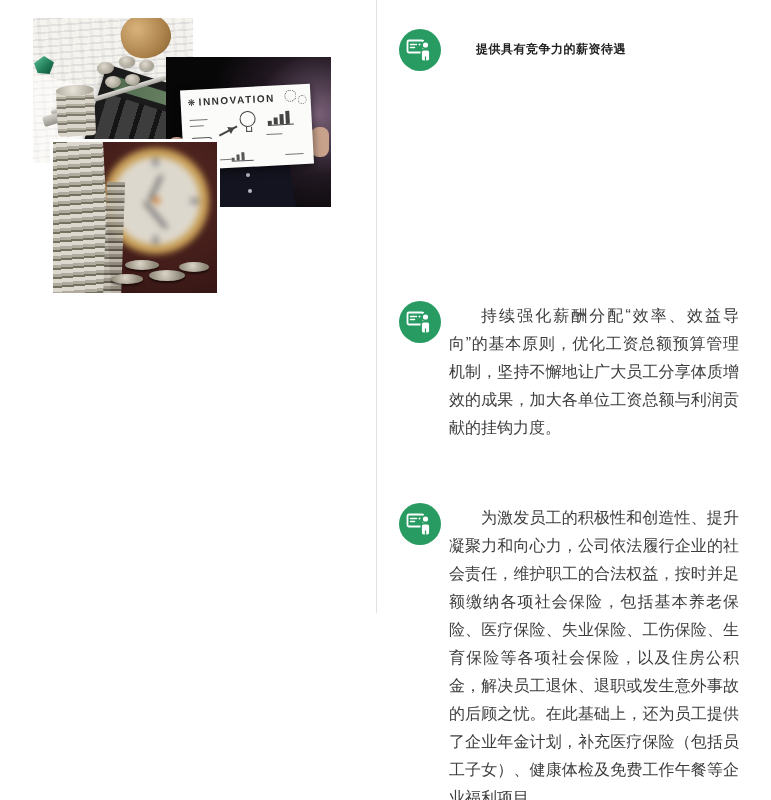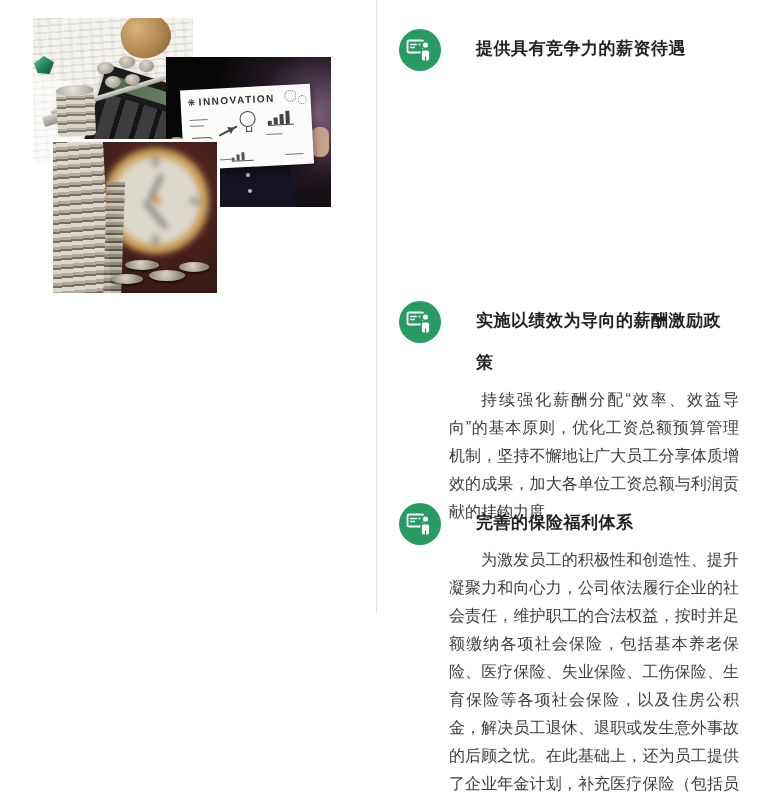--- a/index.html
+++ b/index.html
@@ -89,21 +89,21 @@
 
   
   .divider{position:absolute;left:376px;top:0;width:1px;height:613px;background:#e2e2e2;}
 
   
   .section{position:absolute;left:390px;width:356px;}
   .sec-1{top:28px;}
   .sec-2{top:300px;}
   .sec-3{top:502px;}
   .sec-icon{position:absolute;left:9px;top:1px;width:42px;height:42px;}
-  .sec-title{margin:0 12px 0 86px;font-size:17px;font-weight:bold;color:#222222;line-height:42px;letter-spacing:.5px;}
+  .sec-title{margin:0 12px 0 86px;font-size:12px;font-weight:bold;color:#222222;line-height:42px;letter-spacing:.5px;}
   .sec-body{margin:2px 3px 0 59px;width:290px;font-size:16px;line-height:28px;color:#3d3d3d;
     text-align:justify;text-indent:2em;letter-spacing:0;}
 </style>
 </head>
 <body>
 
 <div class="page">
 
   <div class="collage">
 
@@ -196,31 +196,29 @@
   <div class="section sec-2">
     <svg class="sec-icon" viewBox="0 0 42 42">
       <circle cx="21" cy="21" r="21" fill="#279b62"></circle>
       <rect x="8.5" y="11.5" width="16" height="12" rx="1.5" fill="none" stroke="#ffffff" stroke-width="1.8"></rect>
       <path d="M11.5 15.5 h6 M11.5 18.5 h4" stroke="#ffffff" stroke-width="1.5" stroke-linecap="round"></path>
       <circle cx="20.5" cy="15.5" r="1" fill="#ffffff"></circle>
       <circle cx="26.5" cy="16" r="3.4" fill="#ffffff" stroke="#279b62" stroke-width="1.6"></circle>
       <rect x="22.2" y="20.8" width="8.6" height="11.4" rx="2.4" fill="#ffffff" stroke="#279b62" stroke-width="1.4"></rect>
       <line x1="26.5" y1="27.5" x2="26.5" y2="32" stroke="#279b62" stroke-width="1.2"></line>
     </svg>
-    <h3 class="sec-title">实施以绩效为导向的薪酬激励政策</h3>
     <p class="sec-body">持续强化薪酬分配“效率、效益导向”的基本原则，优化工资总额预算管理机制，坚持不懈地让广大员工分享体质增效的成果，加大各单位工资总额与利润贡献的挂钩力度。</p>
   </div>
 
   <div class="section sec-3">
     <svg class="sec-icon" viewBox="0 0 42 42">
       <circle cx="21" cy="21" r="21" fill="#279b62"></circle>
       <rect x="8.5" y="11.5" width="16" height="12" rx="1.5" fill="none" stroke="#ffffff" stroke-width="1.8"></rect>
       <path d="M11.5 15.5 h6 M11.5 18.5 h4" stroke="#ffffff" stroke-width="1.5" stroke-linecap="round"></path>
       <circle cx="20.5" cy="15.5" r="1" fill="#ffffff"></circle>
       <circle cx="26.5" cy="16" r="3.4" fill="#ffffff" stroke="#279b62" stroke-width="1.6"></circle>
       <rect x="22.2" y="20.8" width="8.6" height="11.4" rx="2.4" fill="#ffffff" stroke="#279b62" stroke-width="1.4"></rect>
       <line x1="26.5" y1="27.5" x2="26.5" y2="32" stroke="#279b62" stroke-width="1.2"></line>
     </svg>
-    <h3 class="sec-title">完善的保险福利体系</h3>
     <p class="sec-body">为激发员工的积极性和创造性、提升凝聚力和向心力，公司依法履行企业的社会责任，维护职工的合法权益，按时并足额缴纳各项社会保险，包括基本养老保险、医疗保险、失业保险、工伤保险、生育保险等各项社会保险，以及住房公积金，解决员工退休、退职或发生意外事故的后顾之忧。在此基础上，还为员工提供了企业年金计划，补充医疗保险（包括员工子女）、健康体检及免费工作午餐等企业福利项目。</p>
   </div>
 
 </div>
 
 </body></html>

